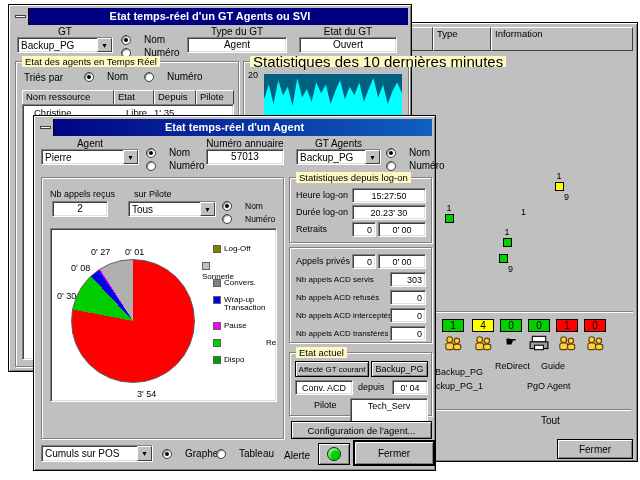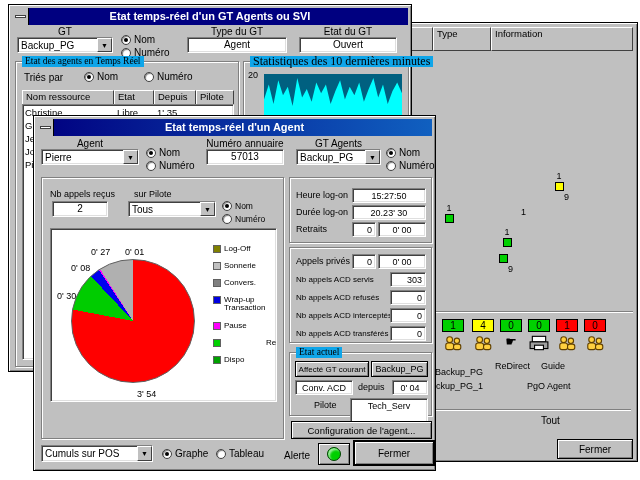--- a/index.html
+++ b/index.html
@@ -22,31 +22,31 @@
   .field { line-height:14px; text-align:center; white-space:nowrap; }
   .num { text-align:right; padding-right:3px; }
   .combo .cval { position:absolute; left:3px; top:1px; right:16px; bottom:1px; font-size:10px; line-height:13px; overflow:hidden; white-space:nowrap; }
   .carrow { position:absolute; right:0; top:0; bottom:0; width:15px; background:#c0c0c0;
             border:1px solid; border-color:#fff #404040 #404040 #fff; font-size:7px; text-align:center; line-height:13px; color:#000; }
   .btn { position:absolute; background:#c0c0c0; border:1px solid #000;
          box-shadow: inset 1px 1px 0 #ffffff, inset -1px -1px 0 #808080;
          text-align:center; font-size:10px; overflow:hidden; }
   .btn.default { box-shadow: 0 0 0 1px #000, inset 1px 1px 0 #ffffff, inset -1px -1px 0 #808080; }
   .group { position:absolute; border:1px solid #808080; box-shadow: inset 1px 1px 0 #fff, 1px 1px 0 #fff; }
-  .glabel { position:absolute; top:-6px; left:6px; background:#0ea5e9; padding:0 3px; font-size:9.5px; line-height:11px; white-space:nowrap;font-family:Liberation Serif, serif; }
-  .radio { position:absolute; display:flex; align-items:center; gap:3px; font-size:10px; white-space:nowrap; }
+  .glabel { position:absolute; top:-6px; left:6px; background:#fef9c3; padding:0 3px; font-size:9.5px; line-height:11px; white-space:nowrap; }
+  .radio { position:absolute; display:flex; align-items:center; gap:13px; font-size:10px; white-space:nowrap; }
   .rdot { width:10px; height:10px; border-radius:50%; background:#fff; border:1px solid #404040;
           box-shadow: inset 1px 1px 1px #808080; flex:none; position:relative; }
   .radio.checked .rdot::after { content:''; position:absolute; left:2px; top:2px; width:4px; height:4px; border-radius:50%; background:#000; }
   .sm { font-size:9px; }
   .xs { font-size:8px; }
 
   .hdrcell { position:absolute; height:24px; background:#c0c0c0; border:1px solid; border-color:#fff #404040 #404040 #fff;
              font-size:9.5px; padding:0 3px; line-height:12px; overflow:hidden; white-space:nowrap; }
-  .tcell { position:absolute; font-size:9.5px; line-height:13px; padding:0 2px; white-space:nowrap; overflow:hidden; }
+  .tcell { position:absolute; font-size:9.5px; line-height:13px; padding:0 11px; white-space:nowrap; overflow:hidden; }
 
   .legend-item { position:absolute; display:flex; gap:3px; font-size:8px; line-height:8px; width:62px; }
   .lsq { width:8px; height:8px; flex:none; border:1px solid #606060; }
 
   .pie { position:absolute; border-radius:50%; border:1px solid #606060; }
 
   .marker { position:absolute; width:20px; font-size:9px; text-align:center; line-height:10px; }
   .msq { width:9px; height:9px; margin:1px auto; border:1px solid #000; }
   .mbot { text-align:right; }
   .qbox { position:absolute; width:22px; height:13px; border:1px solid #000; font-size:10px; text-align:center; line-height:11px; }
@@ -187,31 +187,31 @@
       </span>
 
     <div class="hdrcell" style="left:6px; top:28px; width:92px;">Nom ressource</div>
     <div class="hdrcell" style="left:98px; top:28px; width:40px;">Etat</div>
     <div class="hdrcell" style="left:138px; top:28px; width:42px;">Depuis</div>
     <div class="hdrcell" style="left:180px; top:28px; width:38px;">Pilote</div>
 
     <div class="sunken" style="left:6px; top:42px; width:212px; height:256px;">
       <div class="tcell" style="left:0; top:1px; width:92px;">Christine</div>
       <div class="tcell" style="left:92px; top:1px; width:40px;">Libre</div>
-      <div class="tcell" style="left:132px; top:1px; width:42px;text-decoration:underline;">1' 35</div>
+      <div class="tcell" style="left:120px; top:1px; width:42px;text-decoration:underline;">1' 35</div>
       <div class="tcell" style="left:174px; top:1px; width:36px;"></div>
       <div class="tcell" style="left:0; top:14px; width:92px;">Gildas</div>
       <div class="tcell" style="left:0; top:27px; width:92px;">Jean-</div>
       <div class="tcell" style="left:0; top:40px; width:92px;">Jocely</div>
       <div class="tcell" style="left:0; top:53px; width:92px;">Pierre</div>
     </div>
   </div>
 
   <div class="group" style="left:234px; top:56px; width:166px; height:124px;">
-    <span class="glabel" style="font-size:12px;">Statistiques des 10 dernières minutes</span>
+    <span class="glabel" style="font-size:15px;">Statistiques des 10 dernières minutes</span>
     <span class="lbl sm" style="left:4px; top:8px;">20</span>
     <div style="position:absolute; left:20px; top:12px;">
       <svg width="138" height="46">
         <rect x="0" y="0" width="138" height="46" fill="#006080"></rect>
         <polygon points="0,45 0.0,25.6 4.8,10.6 9.5,30.0 14.3,6.3 19.0,21.3 23.8,12.8 28.6,32.1 33.3,4.1 38.1,23.5 42.8,14.9 47.6,27.8 52.3,8.5 57.1,19.2 61.9,10.6 66.6,30.0 71.4,17.1 76.1,6.3 80.9,25.6 85.7,12.8 90.4,21.3 95.2,8.5 99.9,27.8 104.7,14.9 109.4,4.1 114.2,23.5 119.0,10.6 123.7,30.0 128.5,17.1 133.2,8.5 138.0,19.2 138,45" fill="#00ffff"></polygon>
       </svg>
     </div>
   </div>
 </div>
 
@@ -276,21 +276,21 @@
       <span class="lbl sm" style="left:40px; top:18px;">0' 27</span>
       <span class="lbl sm" style="left:74px; top:18px;">0' 01</span>
       <span class="lbl sm" style="left:20px; top:34px;">0' 08</span>
       <span class="lbl sm" style="left:6px; top:62px;">0' 30</span>
       <span class="lbl sm" style="left:86px; top:160px;">3' 54</span>
 
       <div class="legend-item" style="left:162px; top:16px;">
           <span class="lsq" style="background-color: rgb(128, 128, 0);"></span>
           <span>Log-Off</span>
         </div>
-      <div class="legend-item" style="left:162px; top:33px;">
+      <div class="legend-item" style="left:151px; top:33px;flex-direction:column;">
           <span class="lsq" style="background-color: rgb(192, 192, 192);"></span>
           <span>Sonnerie</span>
         </div>
       <div class="legend-item" style="left:162px; top:50px;">
           <span class="lsq" style="background-color: rgb(128, 128, 128);"></span>
           <span>Convers.</span>
         </div>
       <div class="legend-item" style="left:162px; top:67px;">
           <span class="lsq" style="background-color: rgb(0, 0, 224);"></span>
           <span>Wrap-up Transaction</span>
@@ -308,20 +308,21 @@
           <span>Dispo</span>
         </div>
       <div class="legend-item" style="left:162px; top:144px;margin-top:36px;">
           <span class="lsq" style="background-color: rgb(255, 0, 255);"></span>
           <span>Privé et Autre</span>
         </div>
     </div>
   </div>
 
   <div class="group" style="left:255px; top:61px; width:143px; height:66px;">
+    <span class="glabel">Statistiques depuis log-on</span>
     <span class="lbl sm" style="left:6px; top:12px;">Heure log-on</span>
     <div class="sunken field sm" style="left:62px; top:10px; width:74px; height:15px;">15:27:50</div>
     <span class="lbl sm" style="left:6px; top:29px;">Durée log-on</span>
     <div class="sunken field sm" style="left:62px; top:27px; width:74px; height:15px;">20.23' 30</div>
     <span class="lbl sm" style="left:6px; top:46px;">Retraits</span>
     <div class="sunken field sm num" style="left:62px; top:44px; width:24px; height:15px;">0</div>
     <div class="sunken field sm" style="left:88px; top:44px; width:48px; height:15px;">0' 00</div>
   </div>
 
   <div class="group" style="left:255px; top:131px; width:143px; height:96px;">

